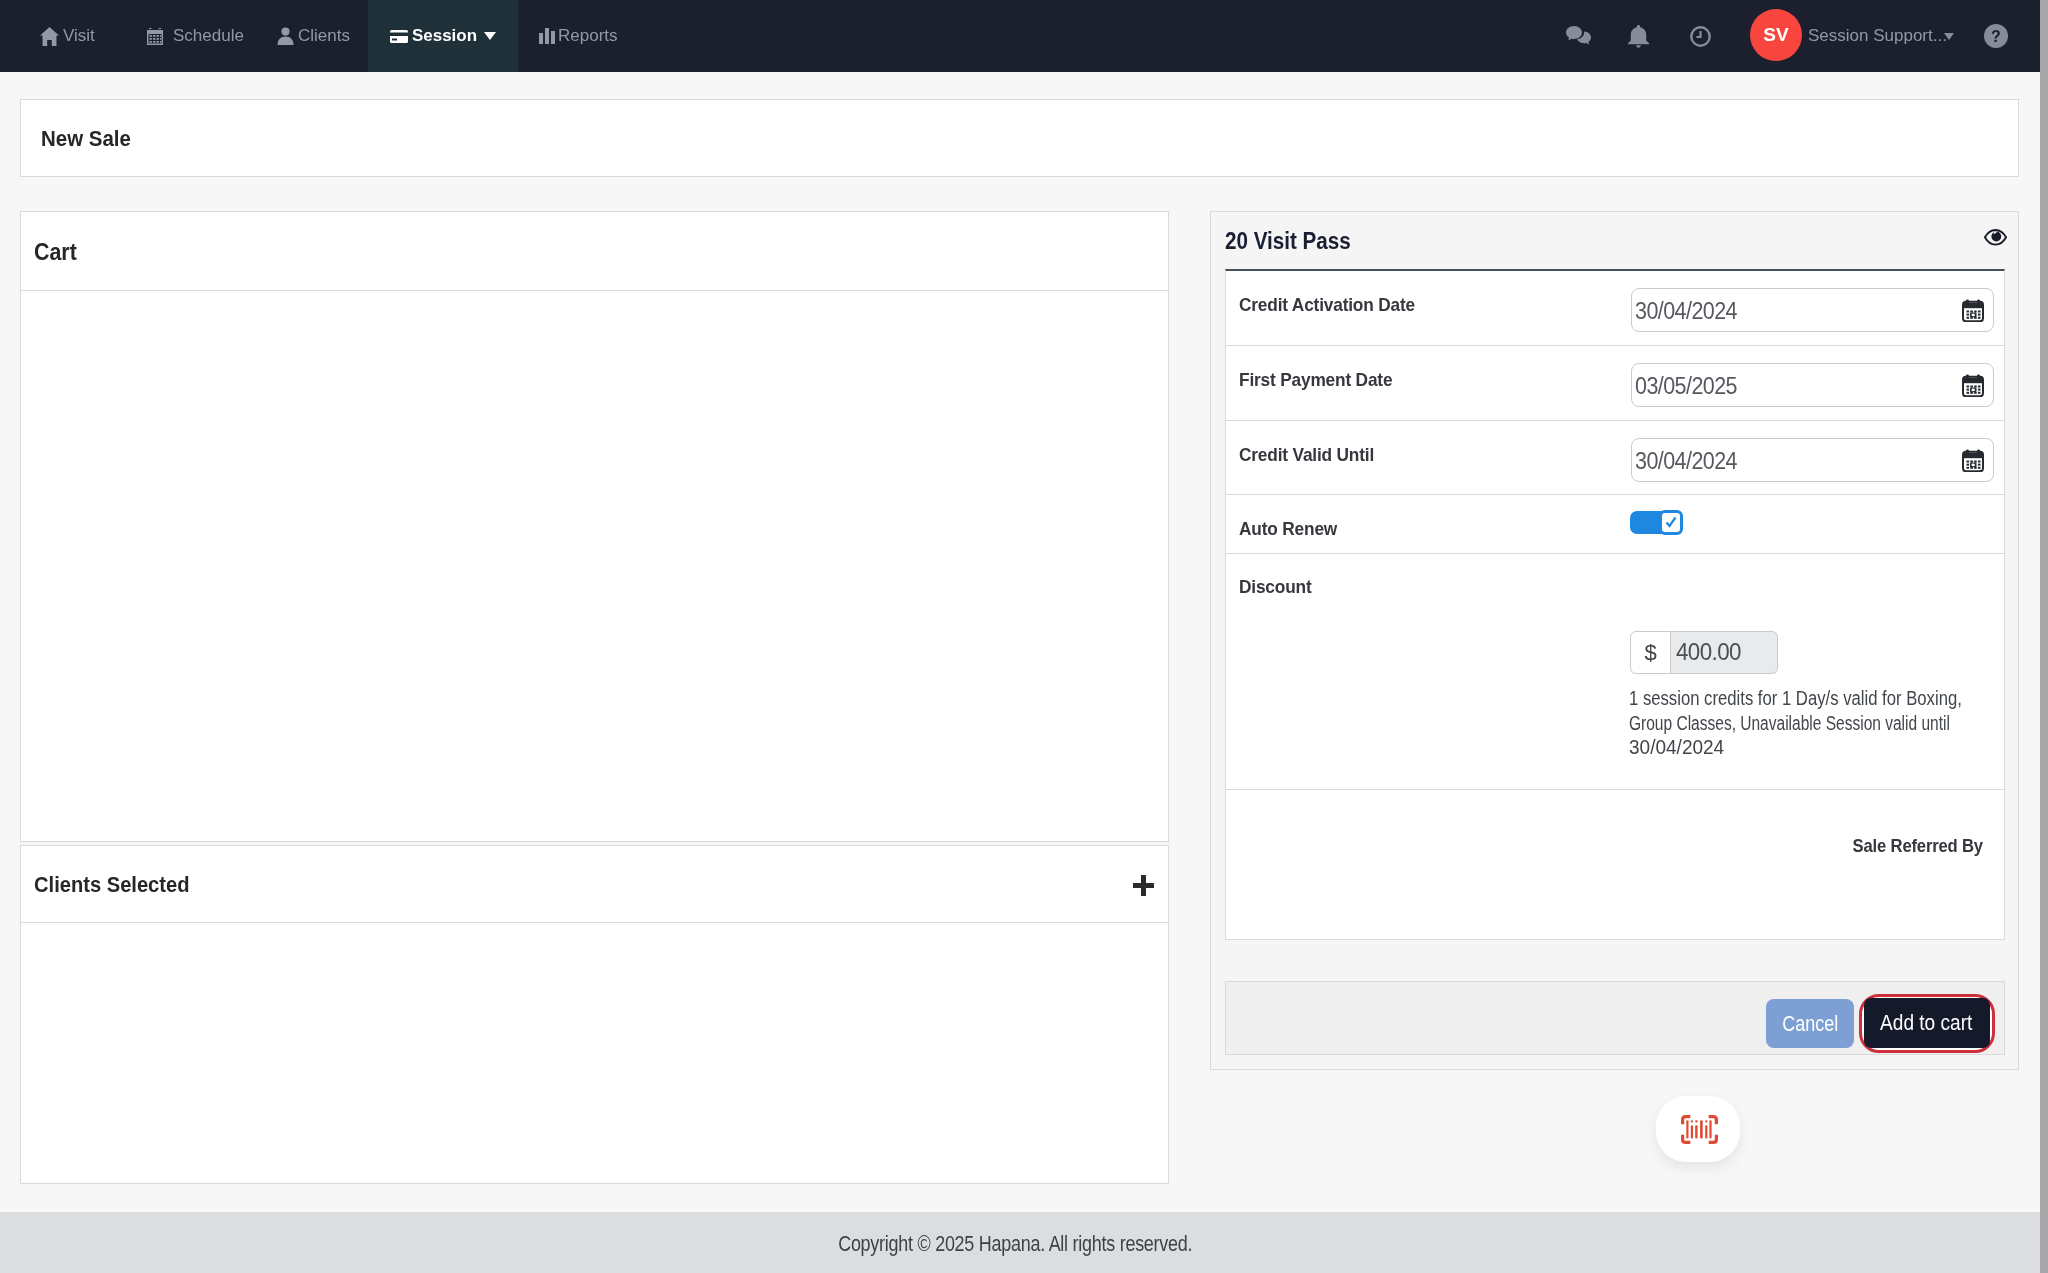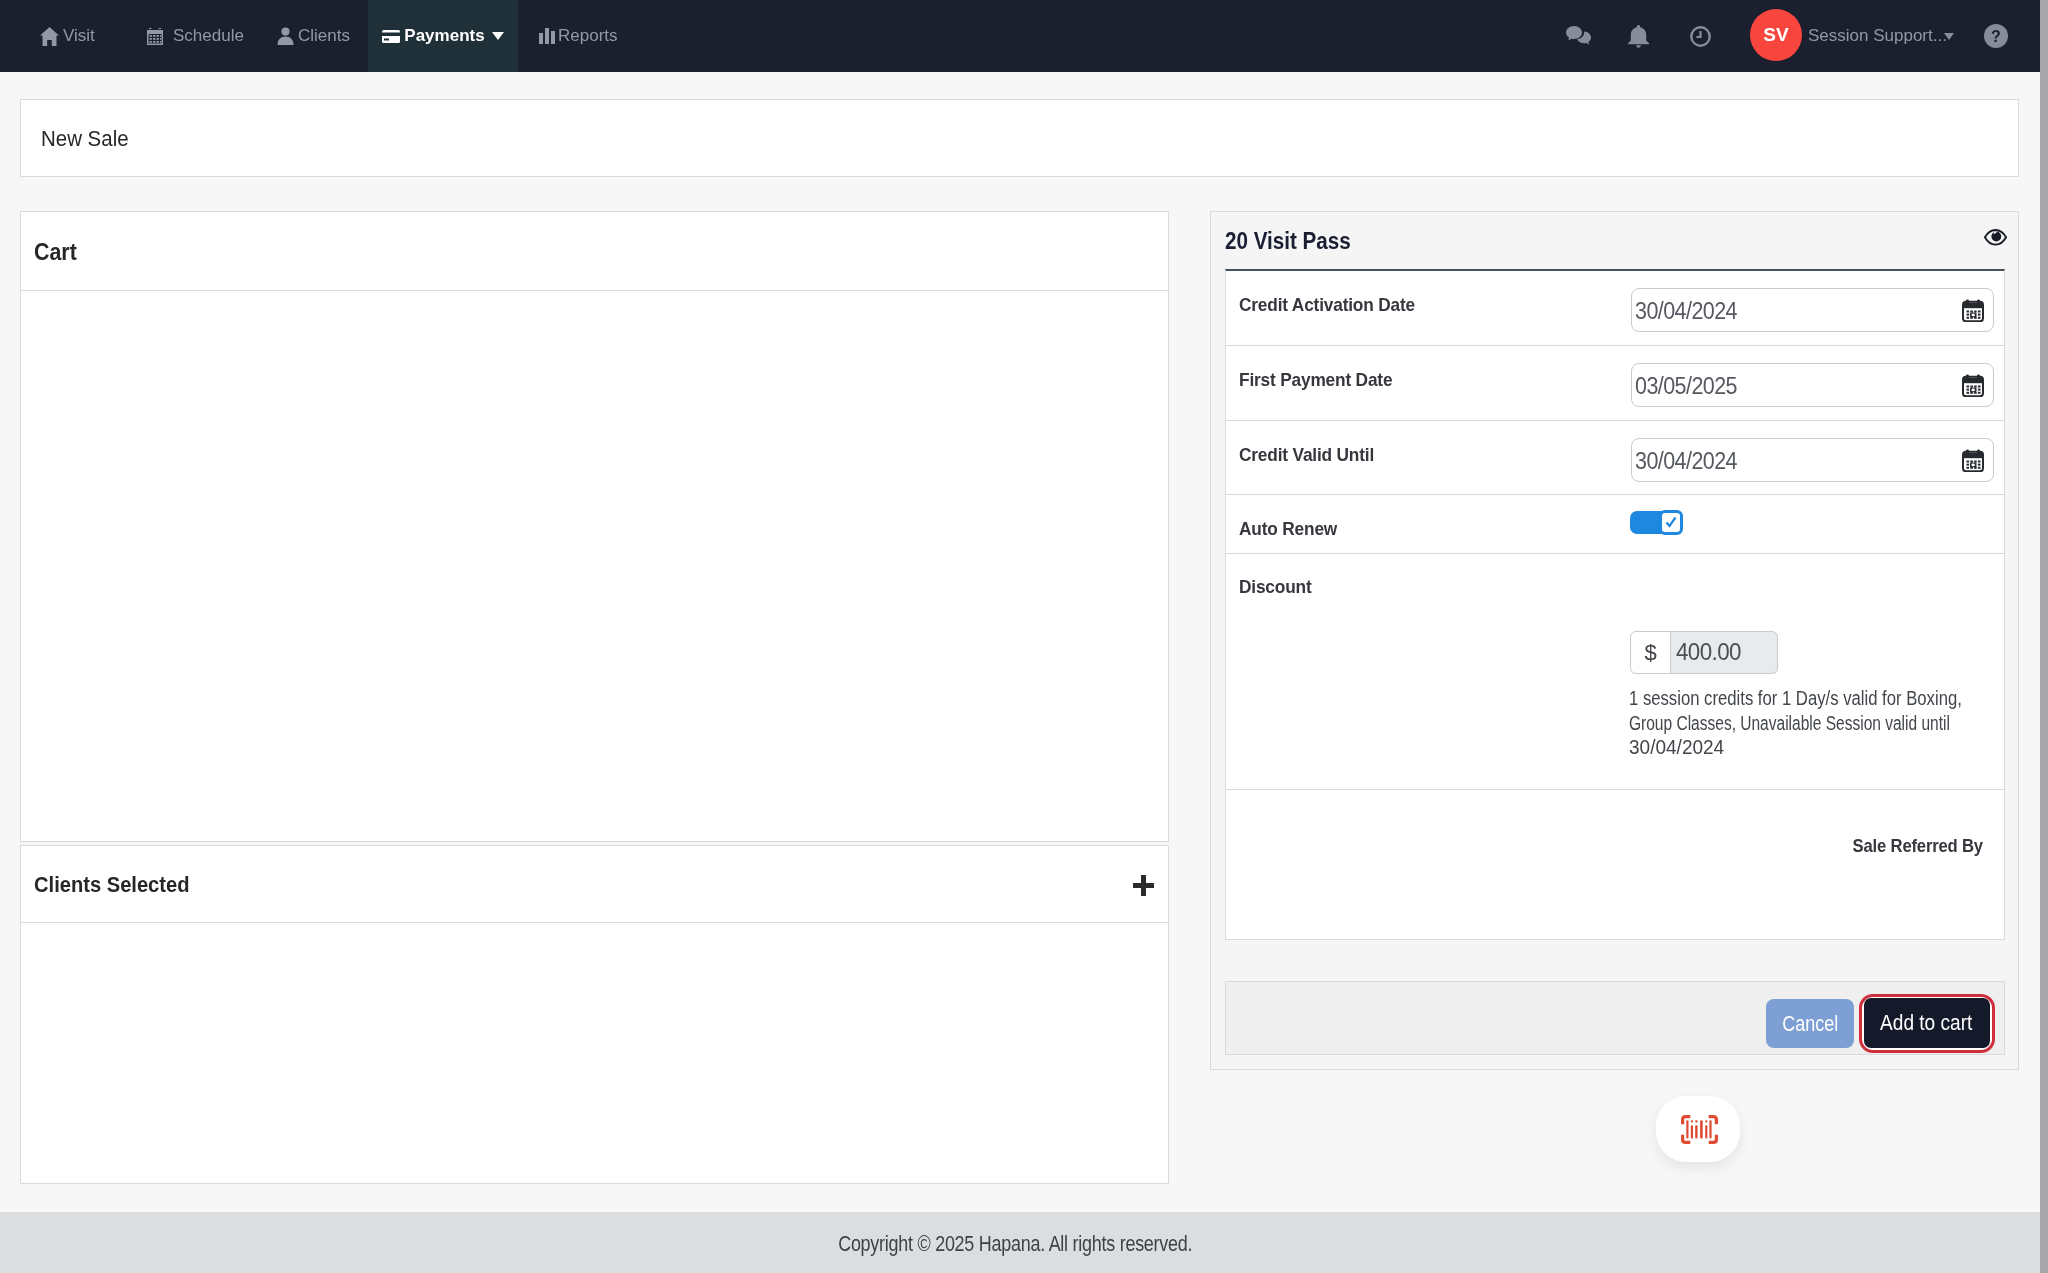--- a/index.html
+++ b/index.html
@@ -9,21 +9,21 @@
 
 
 #nav { position:absolute; left:0; top:0; width:2048px; height:72px; background:#1b1f2e; }
 .navitem { position:absolute; top:0; height:72px; display:flex; align-items:center; color:#9298a4; font-size:17px; }
 .navitem svg { display:block; }
 #tab-pay { position:absolute; left:368px; top:0; width:150px; height:72px; background:#203038; display:flex; align-items:center; justify-content:center; color:#fff; font-size:17px; font-weight:bold; }
 
 
 .card { position:absolute; background:#fff; border:1px solid #d9dadc; }
 #newsale { left:20px; top:99px; width:1999px; height:78px; }
-#newsale .t { position:absolute; left:20px; top:26px; font-size:22px; font-weight:normal; color:#272727; }
+#newsale .t { position:absolute; left:20px; top:26px; font-size:22px; font-weight:bold; color:#272727; }
 #cart { left:20px; top:211px; width:1149px; height:631px; }
 #cart .hd { position:absolute; left:0; top:0; right:0; height:79px; border-bottom:1px solid #d9dadc; }
 #cart .t { position:absolute; left:13px; top:27px; font-size:23px; font-weight:bold; color:#272727; }
 #clients { left:20px; top:845px; width:1149px; height:339px; }
 #clients .hd { position:absolute; left:0; top:0; right:0; height:77px; border-bottom:1px solid #d9dadc; }
 #clients .t { position:absolute; left:13px; top:26px; font-size:22px; font-weight:bold; color:#272727; }
 #clients .plus { position:absolute; right:14px; top:29px; }
 
 
 #panel { position:absolute; left:1210px; top:211px; width:809px; height:859px; background:#f5f5f6; border:1px solid #d9dadc; }
@@ -50,21 +50,21 @@
 #desc div { height:24.6px; white-space:nowrap; }
 #desc span { display:inline-block; transform-origin:0 50%; white-space:nowrap; }
 
 
 #srb { position:absolute; right:21px; top:45px; font-size:19px; font-weight:bold; color:#36383e; letter-spacing:-0.2px; }
 #srbsel { left:476px; top:75px; width:282px; height:42px; line-height:40px; padding-left:9px; }
 
 
 #pfoot { position:absolute; left:14px; top:769px; width:780px; height:74px; background:#efeff0; border:1px solid #d9d9da; }
 #cancel { position:absolute; left:540px; top:17px; width:88px; height:49px; background:#7d9fd3; border-radius:8px; color:#fff; font-size:22px; text-align:center; line-height:49px; }
-#addring { position:absolute; left:633px; top:11.5px; width:136px; height:59px; border:3px solid #cf2e3c; border-radius:14px; background:#fff;padding-left:24px; }
+#addring { position:absolute; left:633px; top:11.5px; width:136px; height:59px; border:3px solid #cf2e3c; border-radius:20px; background:#fff;padding-left:24px; }
 #addbtn { position:absolute; left:1.5px; top:1.5px; width:126px; height:50px; background:#151a2b; border-radius:7px; color:#fff; font-size:22px; text-align:center; line-height:50px; }
 
 
 #fab { position:absolute; left:1656px; top:1096px; width:84px; height:66px; background:#fff; border-radius:30px; box-shadow:0 6px 14px rgba(0,0,0,0.08); }
 #fab svg { display:block; margin:19px 0 0 25px; }
 
 
 #pagefoot { position:absolute; left:0; top:1212px; width:2048px; height:61px; background:#dcddde; }
 #pagefoot .t { position:absolute; left:-9px; top:19px; width:2048px; text-align:center; font-size:22px; color:#3e4247; letter-spacing:-0.3px; }
 
@@ -108,21 +108,21 @@
         <path d="M8.5 9.5 c-4.8 0 -8 3 -8 8.5 l16 0 c0 -5.5 -3.2 -8.5 -8 -8.5 Z"></path>
       </svg>
     <span style="margin-left:4px;">Clients</span>
   </div>
   <div id="tab-pay">
     <svg width="18" height="13" viewBox="0 0 18 13" style="margin-right:4px;">
         <rect x="0" y="0" width="18" height="13" rx="1.5" fill="#fff"></rect>
         <rect x="0" y="2.5" width="18" height="3.5" fill="#203038"></rect>
         <rect x="2" y="8.5" width="5" height="2" fill="#203038"></rect>
       </svg>
-    <span>Payments</span>
+    <span>Session</span>
     <span style="margin-left:7px; width:0; height:0; border-left:6.5px solid transparent; border-right:6.5px solid transparent; border-top:8px solid #fff;"></span>
   </div>
   <div class="navitem" style="left:539px;">
     <svg width="16" height="16" viewBox="0 0 16 16" fill="#9298a4">
         <rect x="0" y="5" width="4" height="11"></rect>
         <rect x="6" y="0" width="4" height="16"></rect>
         <rect x="12" y="3" width="4" height="13"></rect>
       </svg>
     <span style="margin-left:3px;">Reports</span>
   </div>

